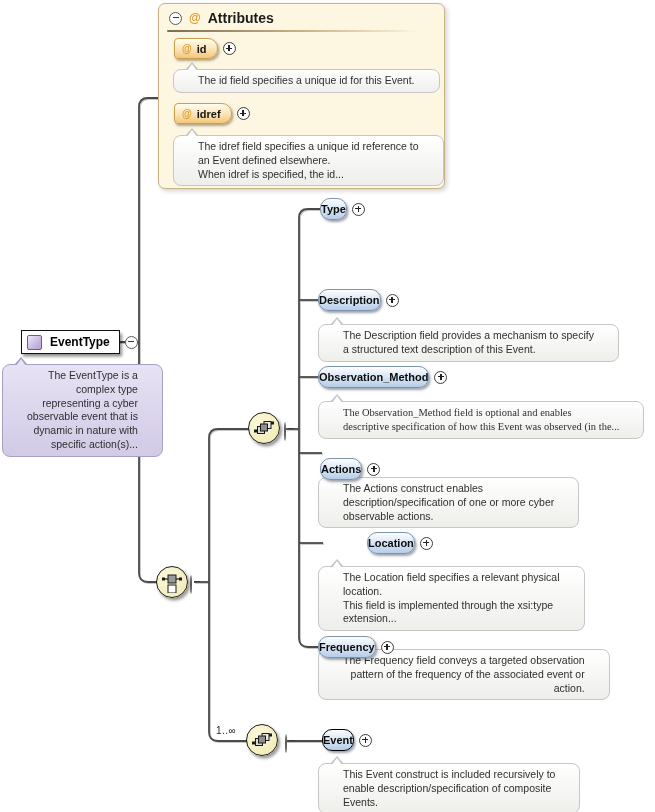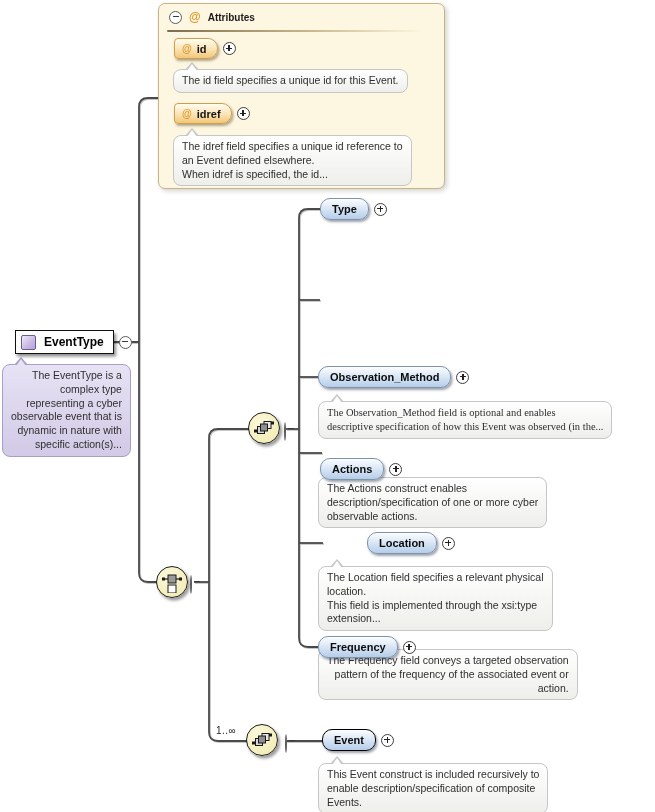--- a/index.html
+++ b/index.html
@@ -6,32 +6,32 @@
     font-family:"Liberation Sans","DejaVu Sans",sans-serif;}
   .stage{position:relative;width:655px;height:812px;}
   .abs{position:absolute;}
   svg.connectors{position:absolute;left:0;top:0;z-index:0;filter:drop-shadow(1px 1px 0.5px rgba(0,0,0,.22));}
   svg.connectors path{fill:none;stroke:#4a4a4a;stroke-width:1.8;}
 
   
   .panel{background:#fdf6e1;border:1px solid #c8b383;border-radius:7px;
     box-shadow:2px 2px 5px rgba(0,0,0,.18);z-index:1;}
   .panel-header{display:flex;align-items:center;gap:7px;padding:6px 0 0 10px;}
-  .panel-title{font-size:10px;font-weight:bold;color:#1b1b1b;}
+  .panel-title{font-size:14px;font-weight:bold;color:#1b1b1b;}
   .at-glyph{color:#e09a2e;font-weight:bold;font-size:12px;}
   .separator{height:2px;background:linear-gradient(to right,#7e6d4d,#cbb98d 55%,rgba(253,246,225,0) 96%);
     border-radius:1px;}
 
   
   .flexrow{display:flex;align-items:center;gap:5px;z-index:2;}
   .badge-attr{display:flex;align-items:center;gap:5px;height:19px;padding:0 10px 0 7px;
     background:linear-gradient(#fffdf0,#fae3b4 55%,#f3c679);border:1px solid #cc9f4e;
     border-radius:4px 10px 10px 4px;box-shadow:1.5px 2px 2.5px rgba(90,70,30,.45);
     font-size:11px;font-weight:bold;color:#141414;}
-  .badge-el{height:20px;display:flex;align-items:center;padding:0 11px;
+  .badge-el{height:20px;display:flex;align-items:center;padding:0 0;
     background:linear-gradient(#fcfdff,#dce8f6 45%,#b5cde9);border:1px solid #7f93ab;
     border-radius:10px;box-shadow:1.5px 2px 2.5px rgba(40,50,70,.45);
     font-size:11px;font-weight:600;color:#0c0c0c;white-space:nowrap;}
   .badge-el.global{border:1.7px solid #000;}
   .node-root{display:flex;align-items:center;gap:8px;height:22px;padding:0 9px 0 5px;
     background:#fff;border:1.4px solid #111;box-shadow:2px 2.5px 3px rgba(0,0,0,.45);
     font-size:12px;font-weight:bold;color:#000;}
   .root-icon{width:13px;height:13px;border:1.4px solid #6a5a96;border-radius:2px;
     background:linear-gradient(135deg,#f0ebfa,#c9b8e2 60%,#b5a2d6);}
 
@@ -44,21 +44,21 @@
   .c-plus::before{content:"";position:absolute;left:4.8px;top:2.3px;width:1.4px;height:6px;background:#222;}
   .c-sm{width:11px;height:11px;}
 
   
   .group-circle{width:30px;height:30px;border-radius:50%;border:1.5px solid #1c1c1c;
     background:radial-gradient(circle at 35% 30%,#fbf8da,#f0e9ae);
     box-shadow:2px 2.5px 3px rgba(0,0,0,.4);display:flex;align-items:center;justify-content:center;z-index:2;}
 
   
   .tip{background:linear-gradient(#ffffff,#eeeeeb);border:1px solid #c6c6c6;border-radius:8px;
-    padding:4px 8px;font-size:10.5px;line-height:13.8px;color:#2e2e2e;white-space:pre-line;z-index:1;}
+    padding:4px 24px;font-size:10.5px;line-height:13.8px;color:#2e2e2e;white-space:pre-line;z-index:1;}
   .tip::before{content:"";position:absolute;top:-8px;left:11px;border-left:7px solid transparent;
     border-right:7px solid transparent;border-bottom:8px solid #c6c6c6;}
   .tip::after{content:"";position:absolute;top:-6px;left:12.5px;border-left:5.5px solid transparent;
     border-right:5.5px solid transparent;border-bottom:7px solid #ffffff;}
   .tip.purple{background:linear-gradient(#e7e2f4,#d2cae6);border-color:#a79fc5;}
   .tip.purple::before{border-bottom-color:#a79fc5;}
   .tip.purple::after{border-bottom-color:#e7e2f4;}
 
   .occurrence{font-size:10px;color:#1f1f1f;z-index:2;letter-spacing:.5px;}
 </style>
@@ -106,21 +106,21 @@
         <span>idref</span>
       </span>
       <span class="c-plus"></span>
     </div>
     <div class="abs tip" style="left:14px;top:131px;">The idref field specifies a unique id reference to
 an Event defined elsewhere.
 When idref is specified, the id...</div>
   </div>
 
   
-  <div class="abs flexrow" style="left:15px;top:330px;">
+  <div class="abs flexrow" style="left:21px;top:330px;">
     <div class="node-root">
       <span class="root-icon"></span>
       <span>EventType</span>
     </div>
     <span class="c-minus"></span>
   </div>
   <div class="abs tip purple" style="left:2px;top:364px;max-width:122px;text-align:right;">The EventType is a
 complex type
 representing a cyber
 observable event that is
@@ -166,20 +166,26 @@
   <span class="abs c-minus c-sm" style="left:281px;top:735px;"></span>
 
   <div class="abs occurrence" style="left:216px;top:725px;">1..∞</div>
 
   
   <div class="abs flexrow" style="left:320px;top:198px;">
     <span class="badge-el">Type</span>
     <span class="c-plus"></span>
   </div>
 
+  <div class="abs flexrow" style="left:318px;top:289px;">
+    <span class="badge-el">Description</span>
+    <span class="c-plus"></span>
+  </div>
+  <div class="abs tip" style="left:318px;top:324px;">The Description field provides a mechanism to specify
+a structured text description of this Event.</div>
 
   <div class="abs flexrow" style="left:318px;top:366px;">
     <span class="badge-el">Observation_Method</span>
     <span class="c-plus"></span>
   </div>
   <div class="abs tip" style="left:318px;top:401px;font-family:Liberation Serif, serif;">The Observation_Method field is optional and enables
 descriptive specification of how this Event was observed (in the...</div>
 
   <div class="abs flexrow" style="left:320px;top:442px;margin-top:16px;">
     <span class="badge-el">Actions</span>

